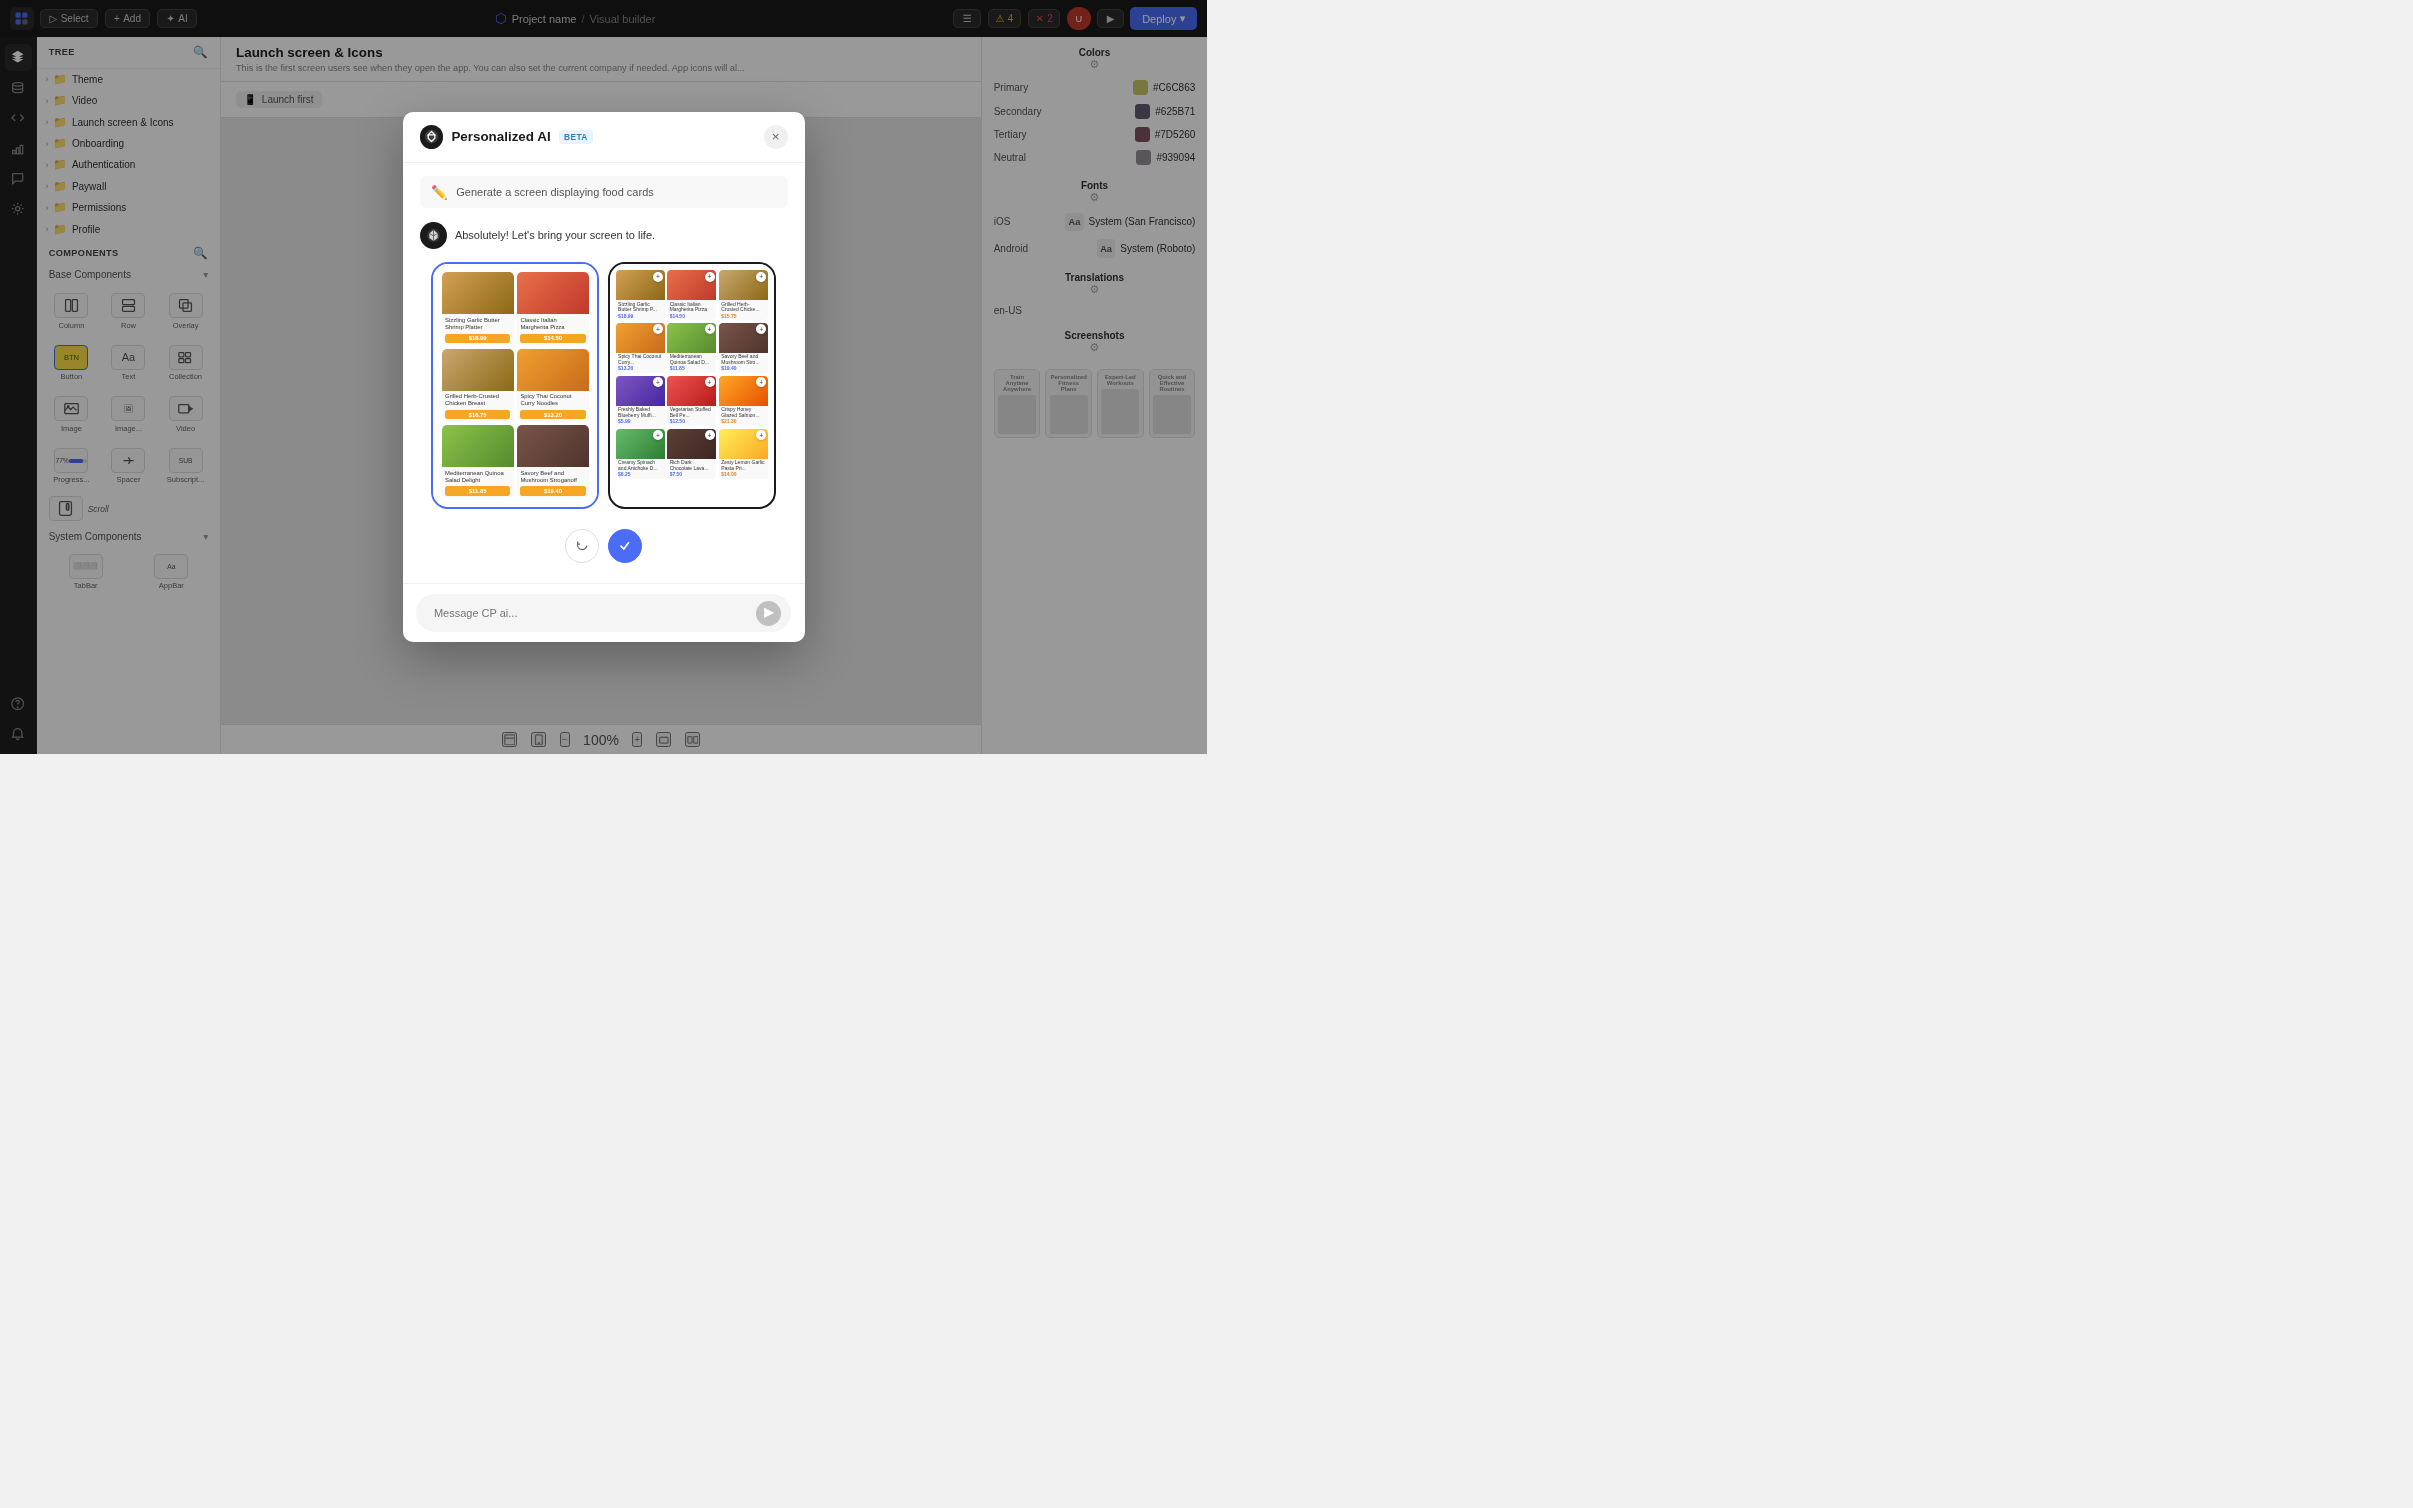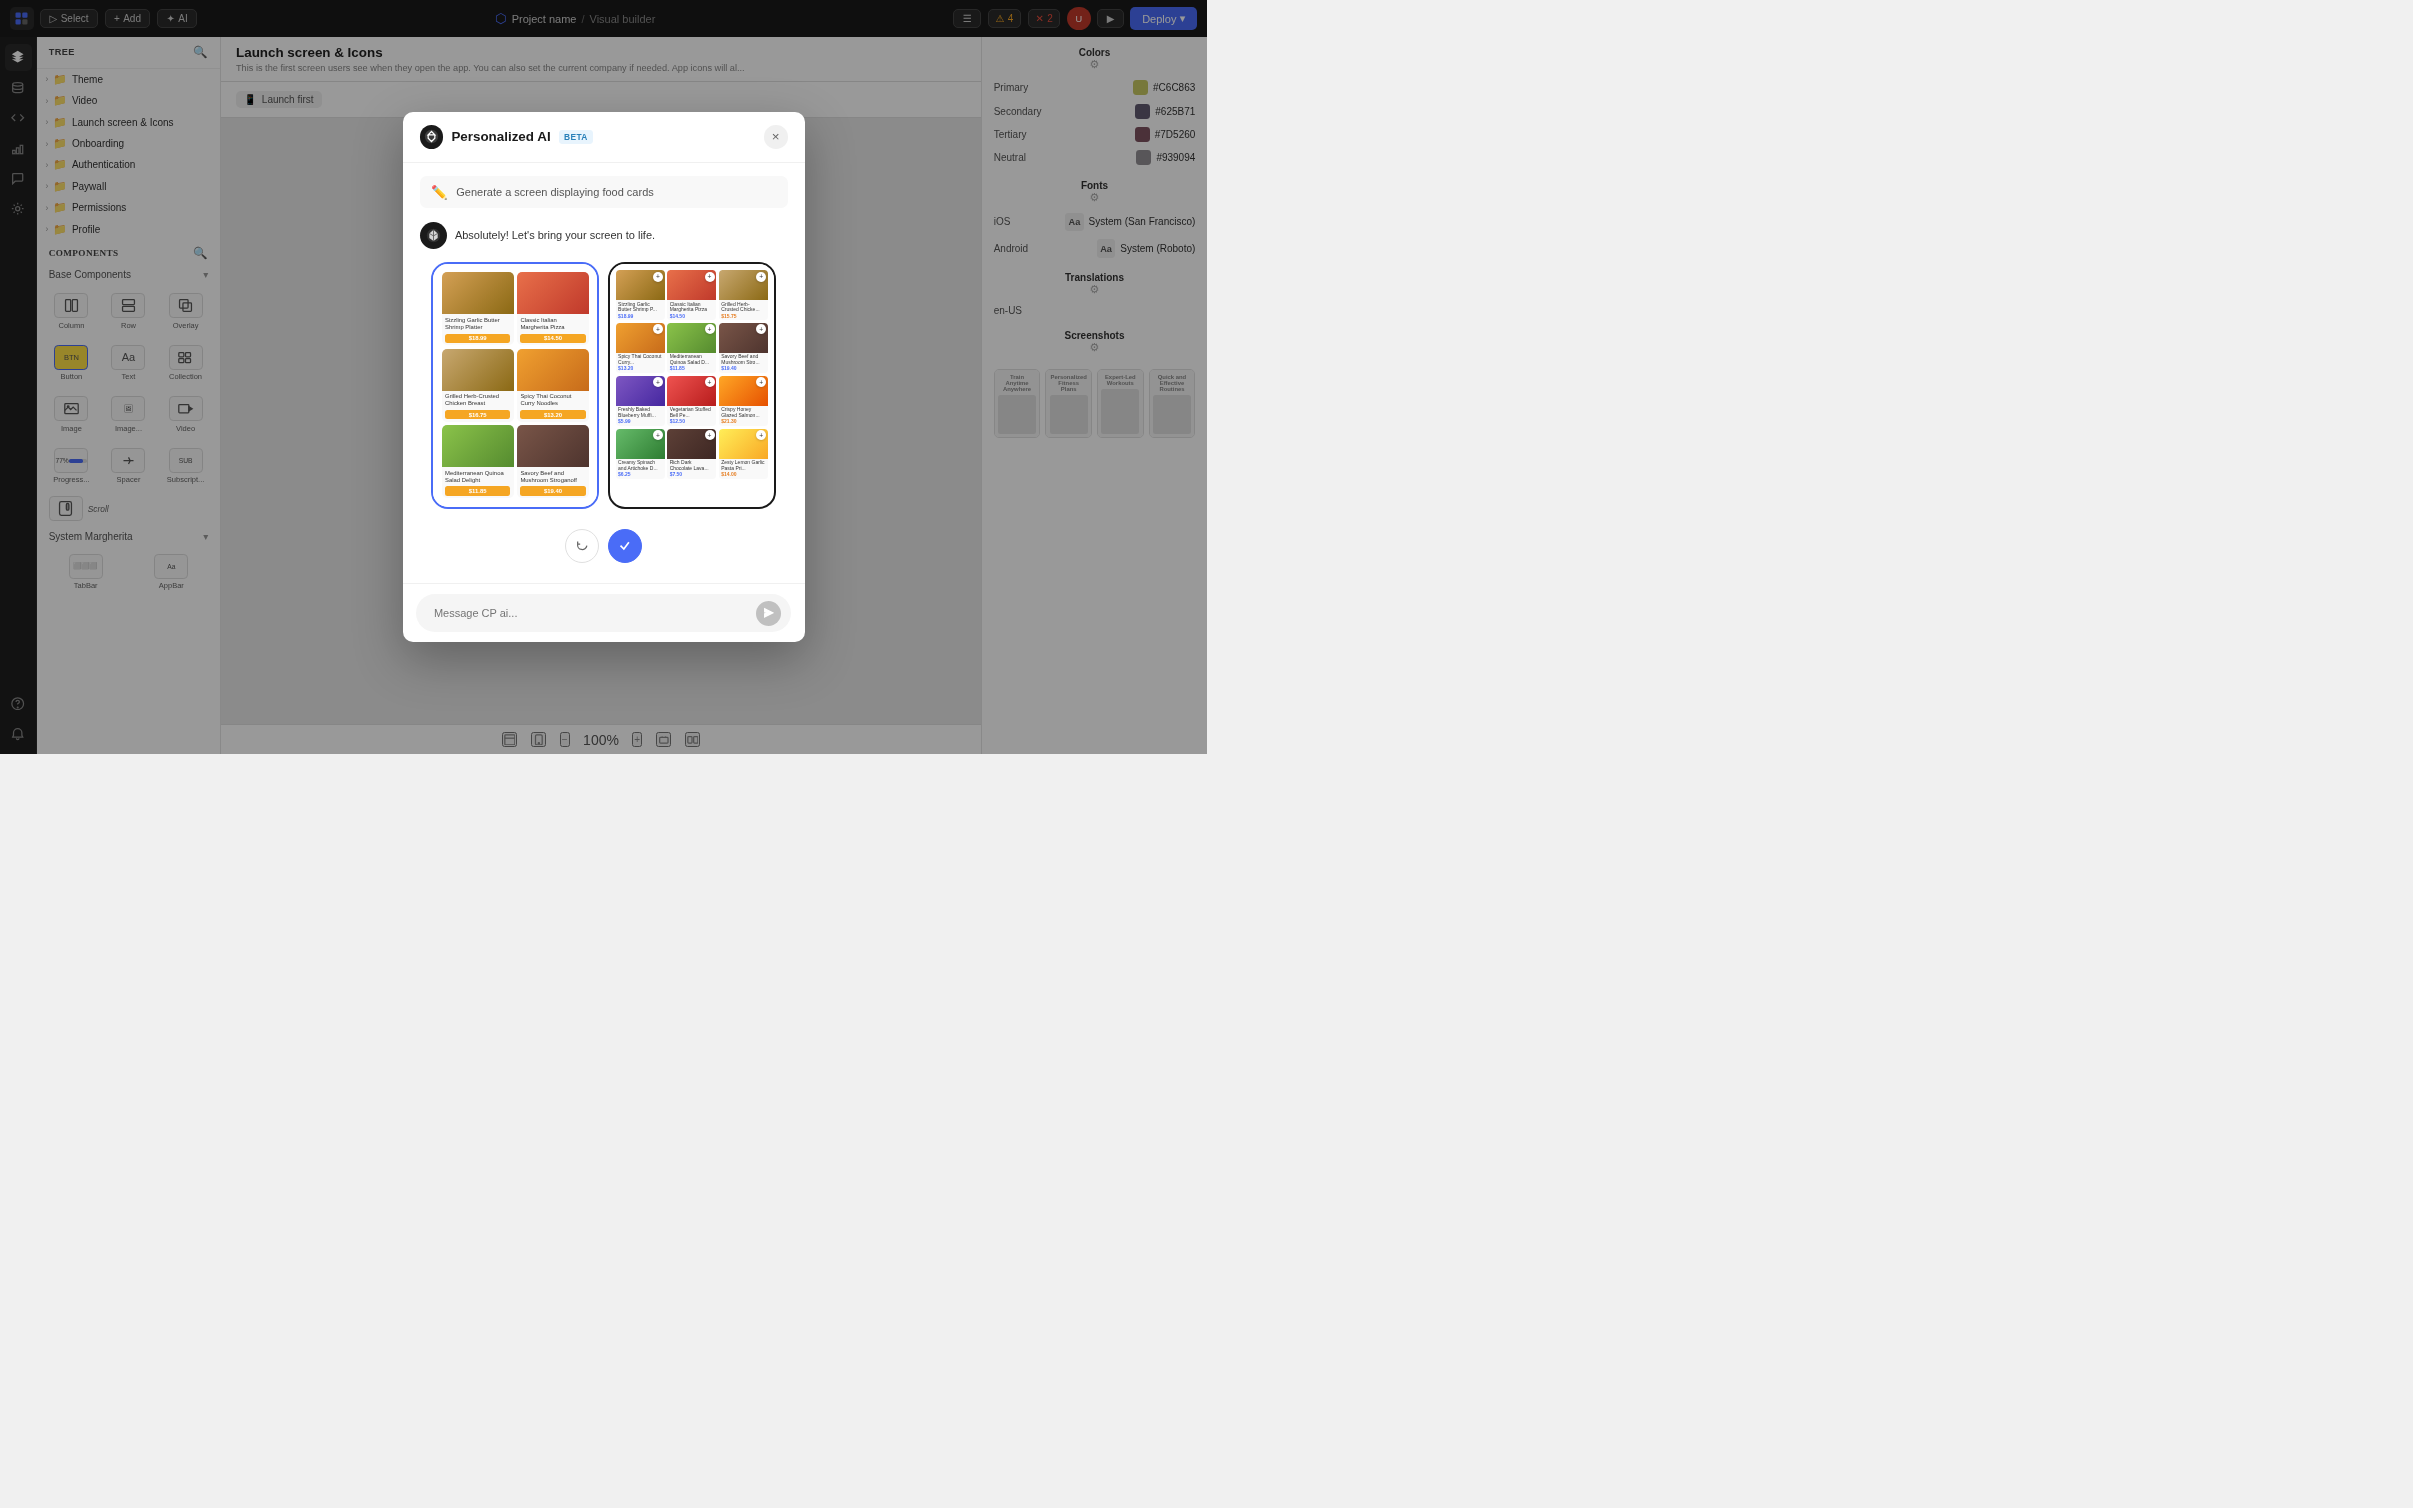--- a/index.html
+++ b/index.html
@@ -284,21 +284,21 @@
           <span>Permissions</span>
         </div>
         <div class="tree-item">
           <span class="arrow">›</span>
           <span class="folder-icon">📁</span>
           <span>Profile</span>
         </div>
       </div>
 
     <div class="components-header">
-      <span class="title" style="font-size:9.2px;font-weight:600;color:#444;letter-spacing:0.4px;font-family:Liberation Serif, serif;">COMPONENTS</span>
+      <span class="title" style="font-size:9.2px;font-weight:600;color:#444;letter-spacing:0.4px;">COMPONENTS</span>
       <span style="color:#999;font-size:11.7px;cursor:pointer;">🔍</span>
     </div>
     <div style="display:flex;align-items:center;justify-content:space-between;padding:1.7px 11.7px 5px;">
       <span style="font-size:10px;color:#555;">Base Components</span>
       <button class="collapse-btn">▾</button>
     </div>
     <div class="component-grid">
       <div class="comp-item">
         <div class="comp-icon">
           <svg width="17" height="17" viewBox="0 0 20 20" fill="none" stroke="#555" stroke-width="1.5">
@@ -390,21 +390,21 @@
     <div class="comp-item" style="flex-direction:row;padding:3.4px 11.7px;justify-content:flex-start;gap:5px;">
       <div class="comp-icon" style="width:34px;height:25px;">
         <svg width="17" height="17" viewBox="0 0 20 20" fill="none" stroke="#555" stroke-width="1.5">
             <rect x="3" y="2" width="14" height="16" rx="2"></rect>
             <rect x="11" y="4" width="3" height="8" rx="1.5" fill="#aaa"></rect>
           </svg>
       </div>
       <span class="comp-label" style="font-size:8.4px;font-style:italic;">Scroll</span>
     </div>
     <div style="display:flex;align-items:center;justify-content:space-between;padding:6.7px 11.7px 3.4px;">
-      <span style="font-size:10px;color:#555;">System Margherita</span>
+      <span style="font-size:10px;color:#555;">System Components</span>
       <button class="collapse-btn">▾</button>
     </div>
     <div style="display:grid;grid-template-columns:1fr 1fr;gap:5px;padding:3.4px 8.4px;">
       <div class="comp-item">
         <div class="comp-icon" style="font-size:6.7px;">⬜⬜⬜</div>
         <span class="comp-label">TabBar</span>
       </div>
       <div class="comp-item">
         <div class="comp-icon" style="font-size:6.7px;">Aa</div>
         <span class="comp-label">AppBar</span>

